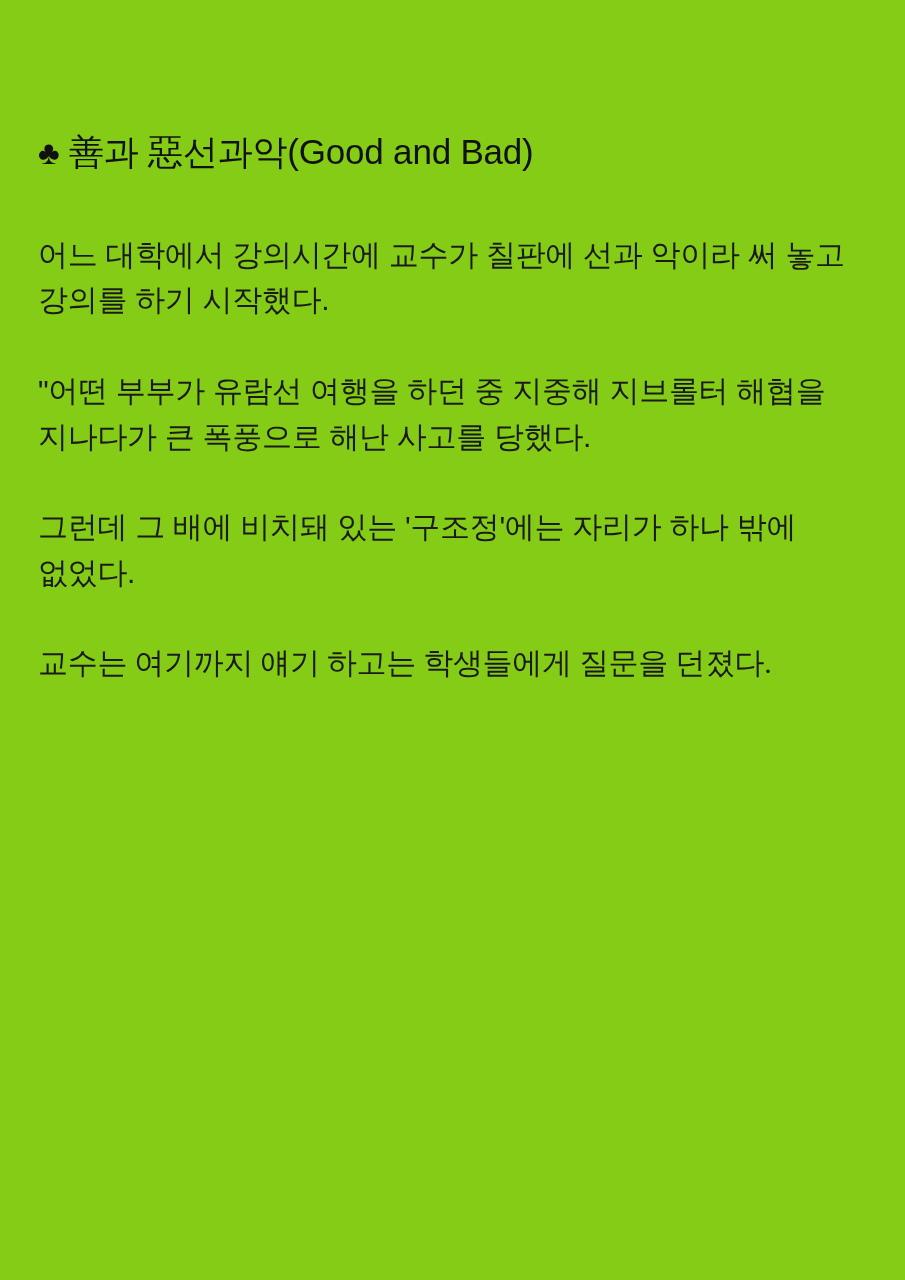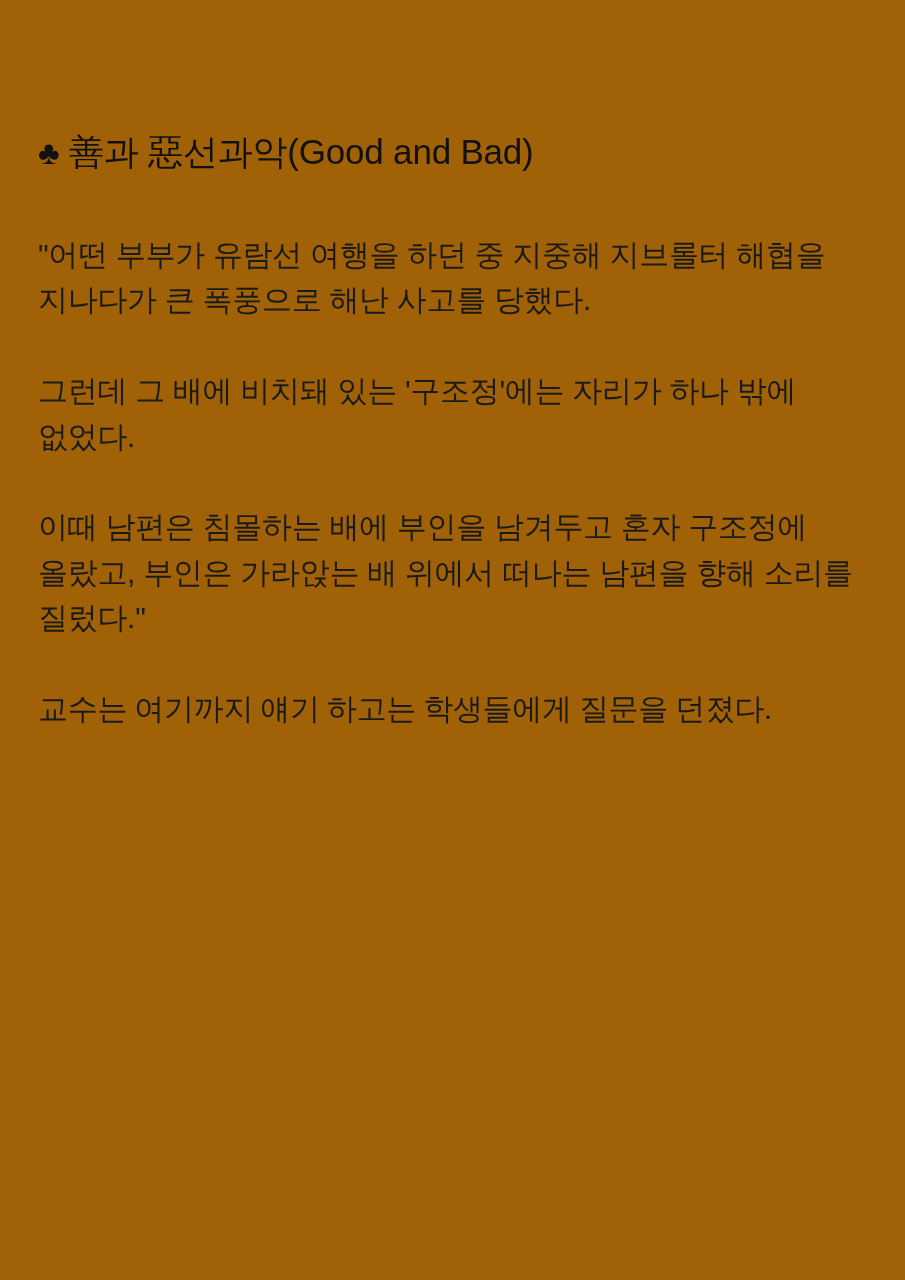--- a/index.html
+++ b/index.html
@@ -12,21 +12,21 @@
     min-height: 1280px;
     font-family: "Liberation Sans", "DejaVu Sans", sans-serif;
     color: #1a1a1a;
     -webkit-font-smoothing: antialiased;
   }
   .page {
     box-sizing: border-box;
     width: 905px;
     min-height: 1280px;
     padding: 130px 38px 40px 38px;
-    background: #a16207;
+    background: #84cc16;
   }
   .doc-title {
     font-size: 35px;
     line-height: 1.25;
     font-weight: 400;
     color: #111111;
     margin: 0 0 58px 0;
     letter-spacing: -0.2px;
   }
   .doc-title .sym {
@@ -45,18 +45,18 @@
     font-family: Liberation Serif, serif;
   }
 </style>
 </head>
 <body>
 
 <div class="page">
 
   <h1 class="doc-title"><span class="sym">♣</span> <span>善과 惡선과악(Good and Bad)</span></h1>
 
+  <p class="para">어느 대학에서 강의시간에 교수가 칠판에 선과 악이라 써 놓고 강의를 하기 시작했다.</p>
   <p class="para">"어떤 부부가 유람선 여행을 하던 중 지중해 지브롤터 해협을 지나다가 큰 폭풍으로 해난 사고를 당했다.</p>
   <p class="para">그런데 그 배에 비치돼 있는 '구조정'에는 자리가 하나 밖에 없었다.</p>
-  <p class="para">이때 남편은 침몰하는 배에 부인을 남겨두고 혼자 구조정에 올랐고, 부인은 가라앉는 배 위에서 떠나는 남편을 향해  소리를 질렀다."</p>
   <p class="para">교수는 여기까지 얘기 하고는 학생들에게 질문을 던졌다.</p>
 
 </div>
 
 </body></html>

